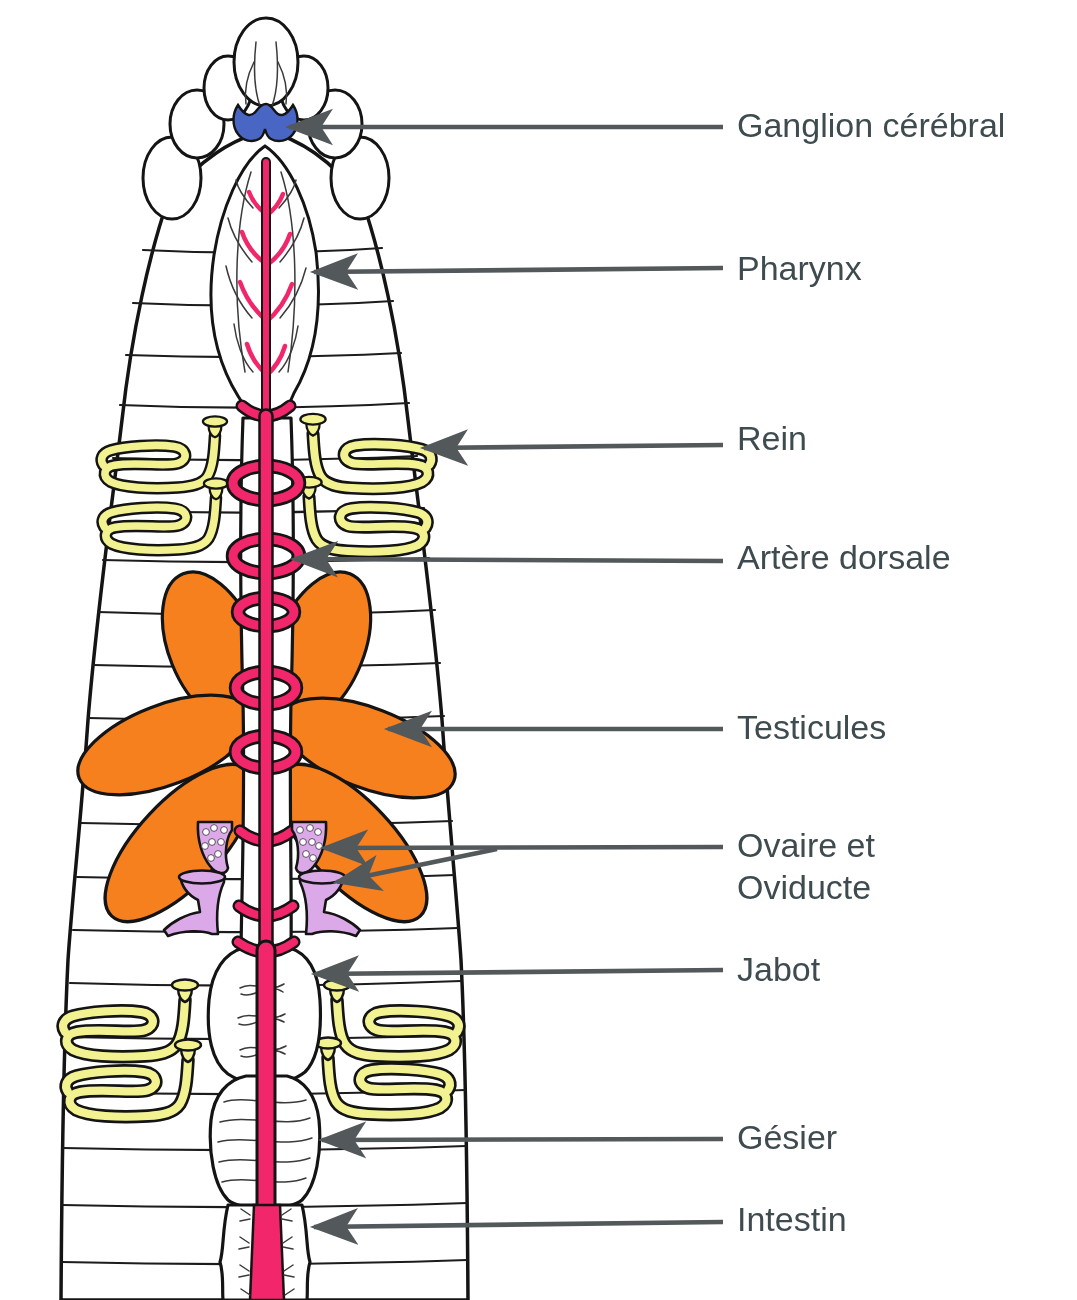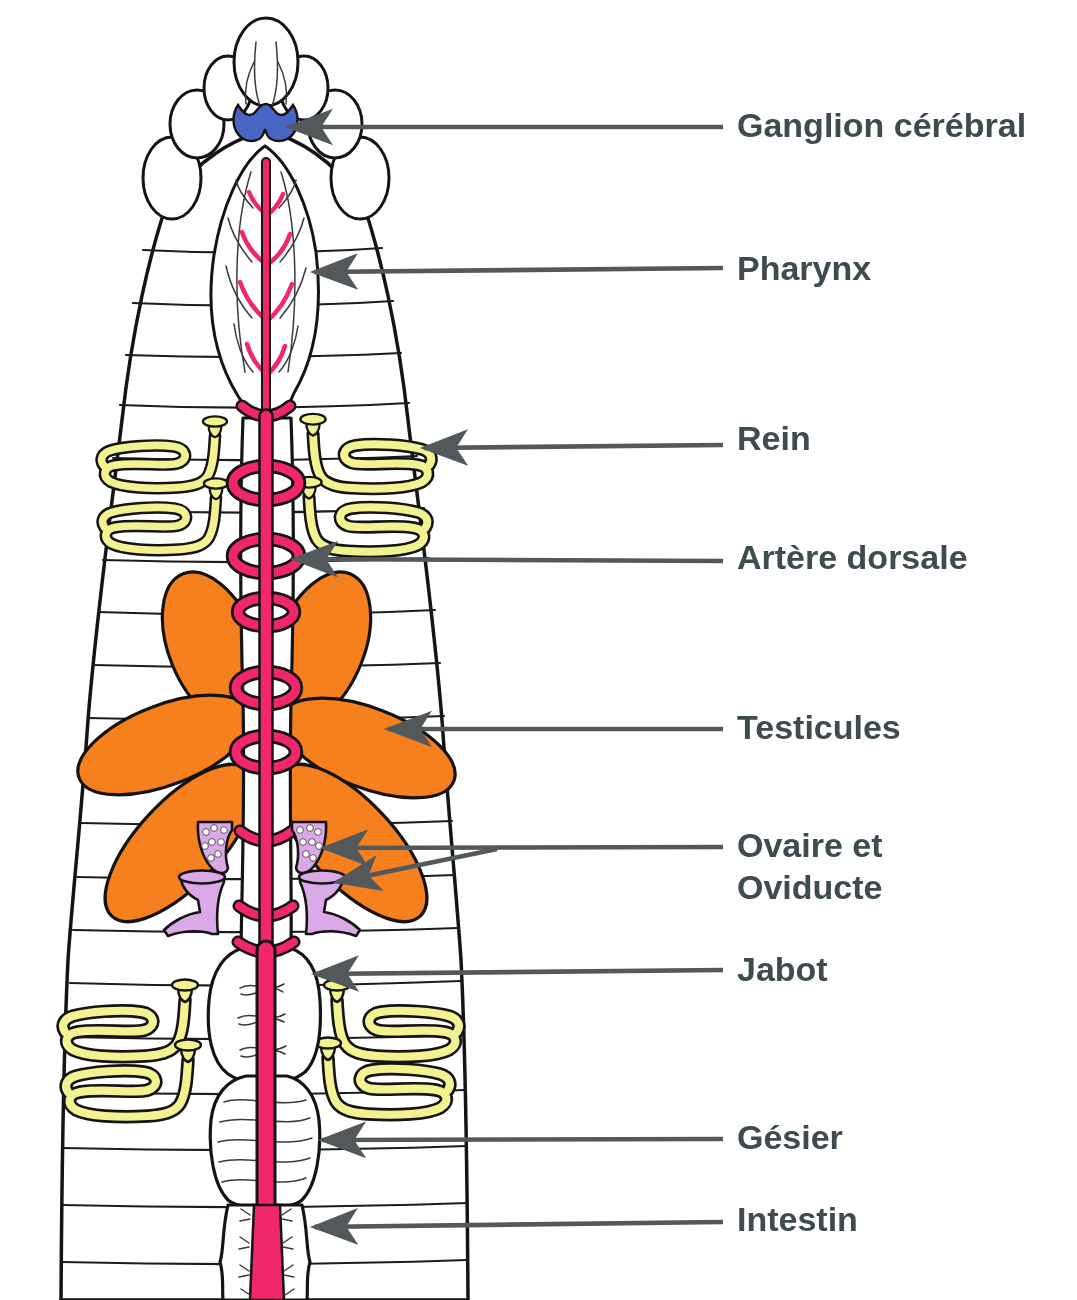--- a/index.html
+++ b/index.html
@@ -1,20 +1,20 @@
 <!DOCTYPE html>
 <html style="--ink: #141414; --pink: #F1266B; --orange: #F6801E; --yellow: #F3F290; --purple: #DCA9E8; --blue: #4A66C4; --arrow: #53585B; --label: #3E4B4F; --bg: #FFFFFF;"><head>
 <meta charset="utf-8">
 <style>
   :root{
     --ink:#141414; --pink:#F1266B; --orange:#F6801E; --yellow:#F3F290;
     --purple:#DCA9E8; --blue:#4A66C4; --arrow:#53585B; --label:#3E4B4F; --bg:#FFFFFF;
   }
   html,body{margin:0;padding:0;background:var(--bg);}
-  .stage{width:1077px;height:1300px;position:relative;background:var(--bg);font-weight:bold;}
+  .stage{width:1077px;height:1300px;position:relative;background:var(--bg);}
   svg{display:block;}
   .body-outline{fill:#fff;stroke:var(--ink);stroke-width:3.5;stroke-linejoin:round;}
   .lobe{fill:#fff;stroke:var(--ink);stroke-width:3;}
   .seg{fill:none;stroke:#1c1c1c;stroke-width:2.2;stroke-linecap:round;}
   .fine{fill:none;stroke:#3a3a3a;stroke-width:1.5;stroke-linecap:round;}
   .petal{fill:var(--orange);stroke:var(--ink);stroke-width:3.2;}
   .neph-out{fill:none;stroke:var(--ink);stroke-width:13.5;stroke-linecap:round;stroke-linejoin:round;}
   .neph-in{fill:none;stroke:var(--yellow);stroke-width:8.2;stroke-linecap:round;stroke-linejoin:round;}
   .funnel{fill:var(--yellow);stroke:var(--ink);stroke-width:2.4;}
   .tube{fill:#fff;stroke:var(--ink);stroke-width:3.2;stroke-linejoin:round;}

